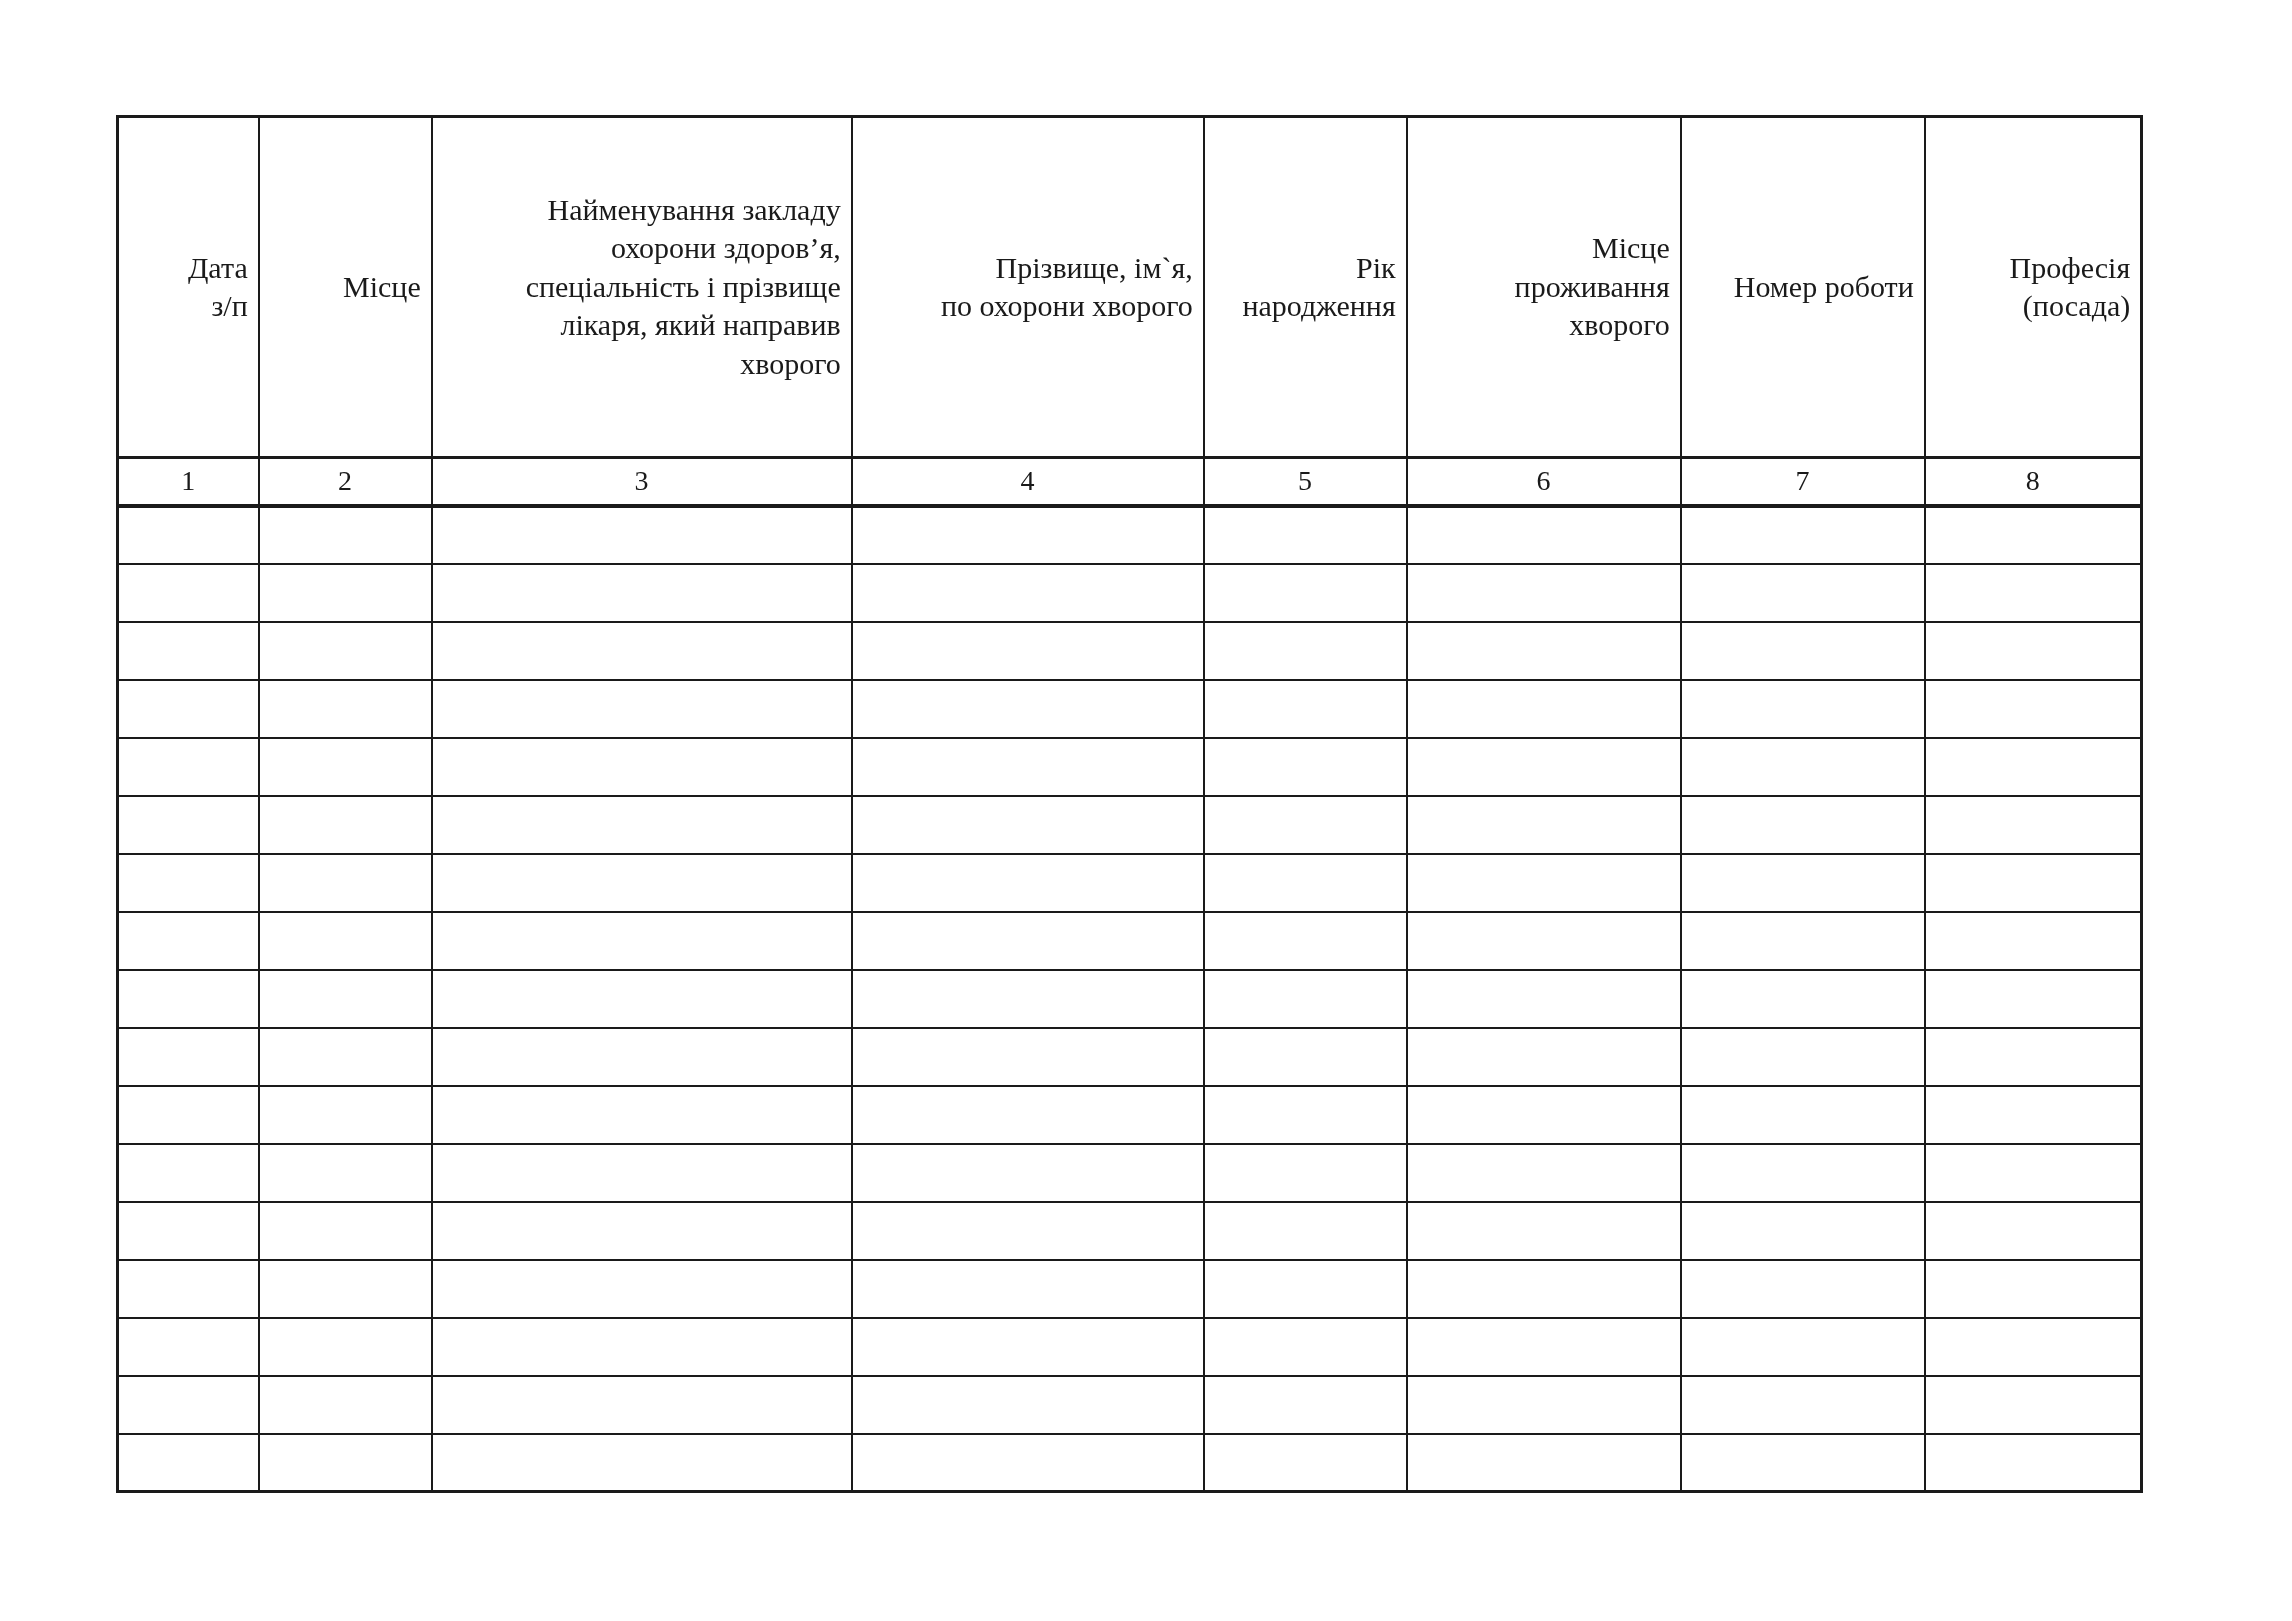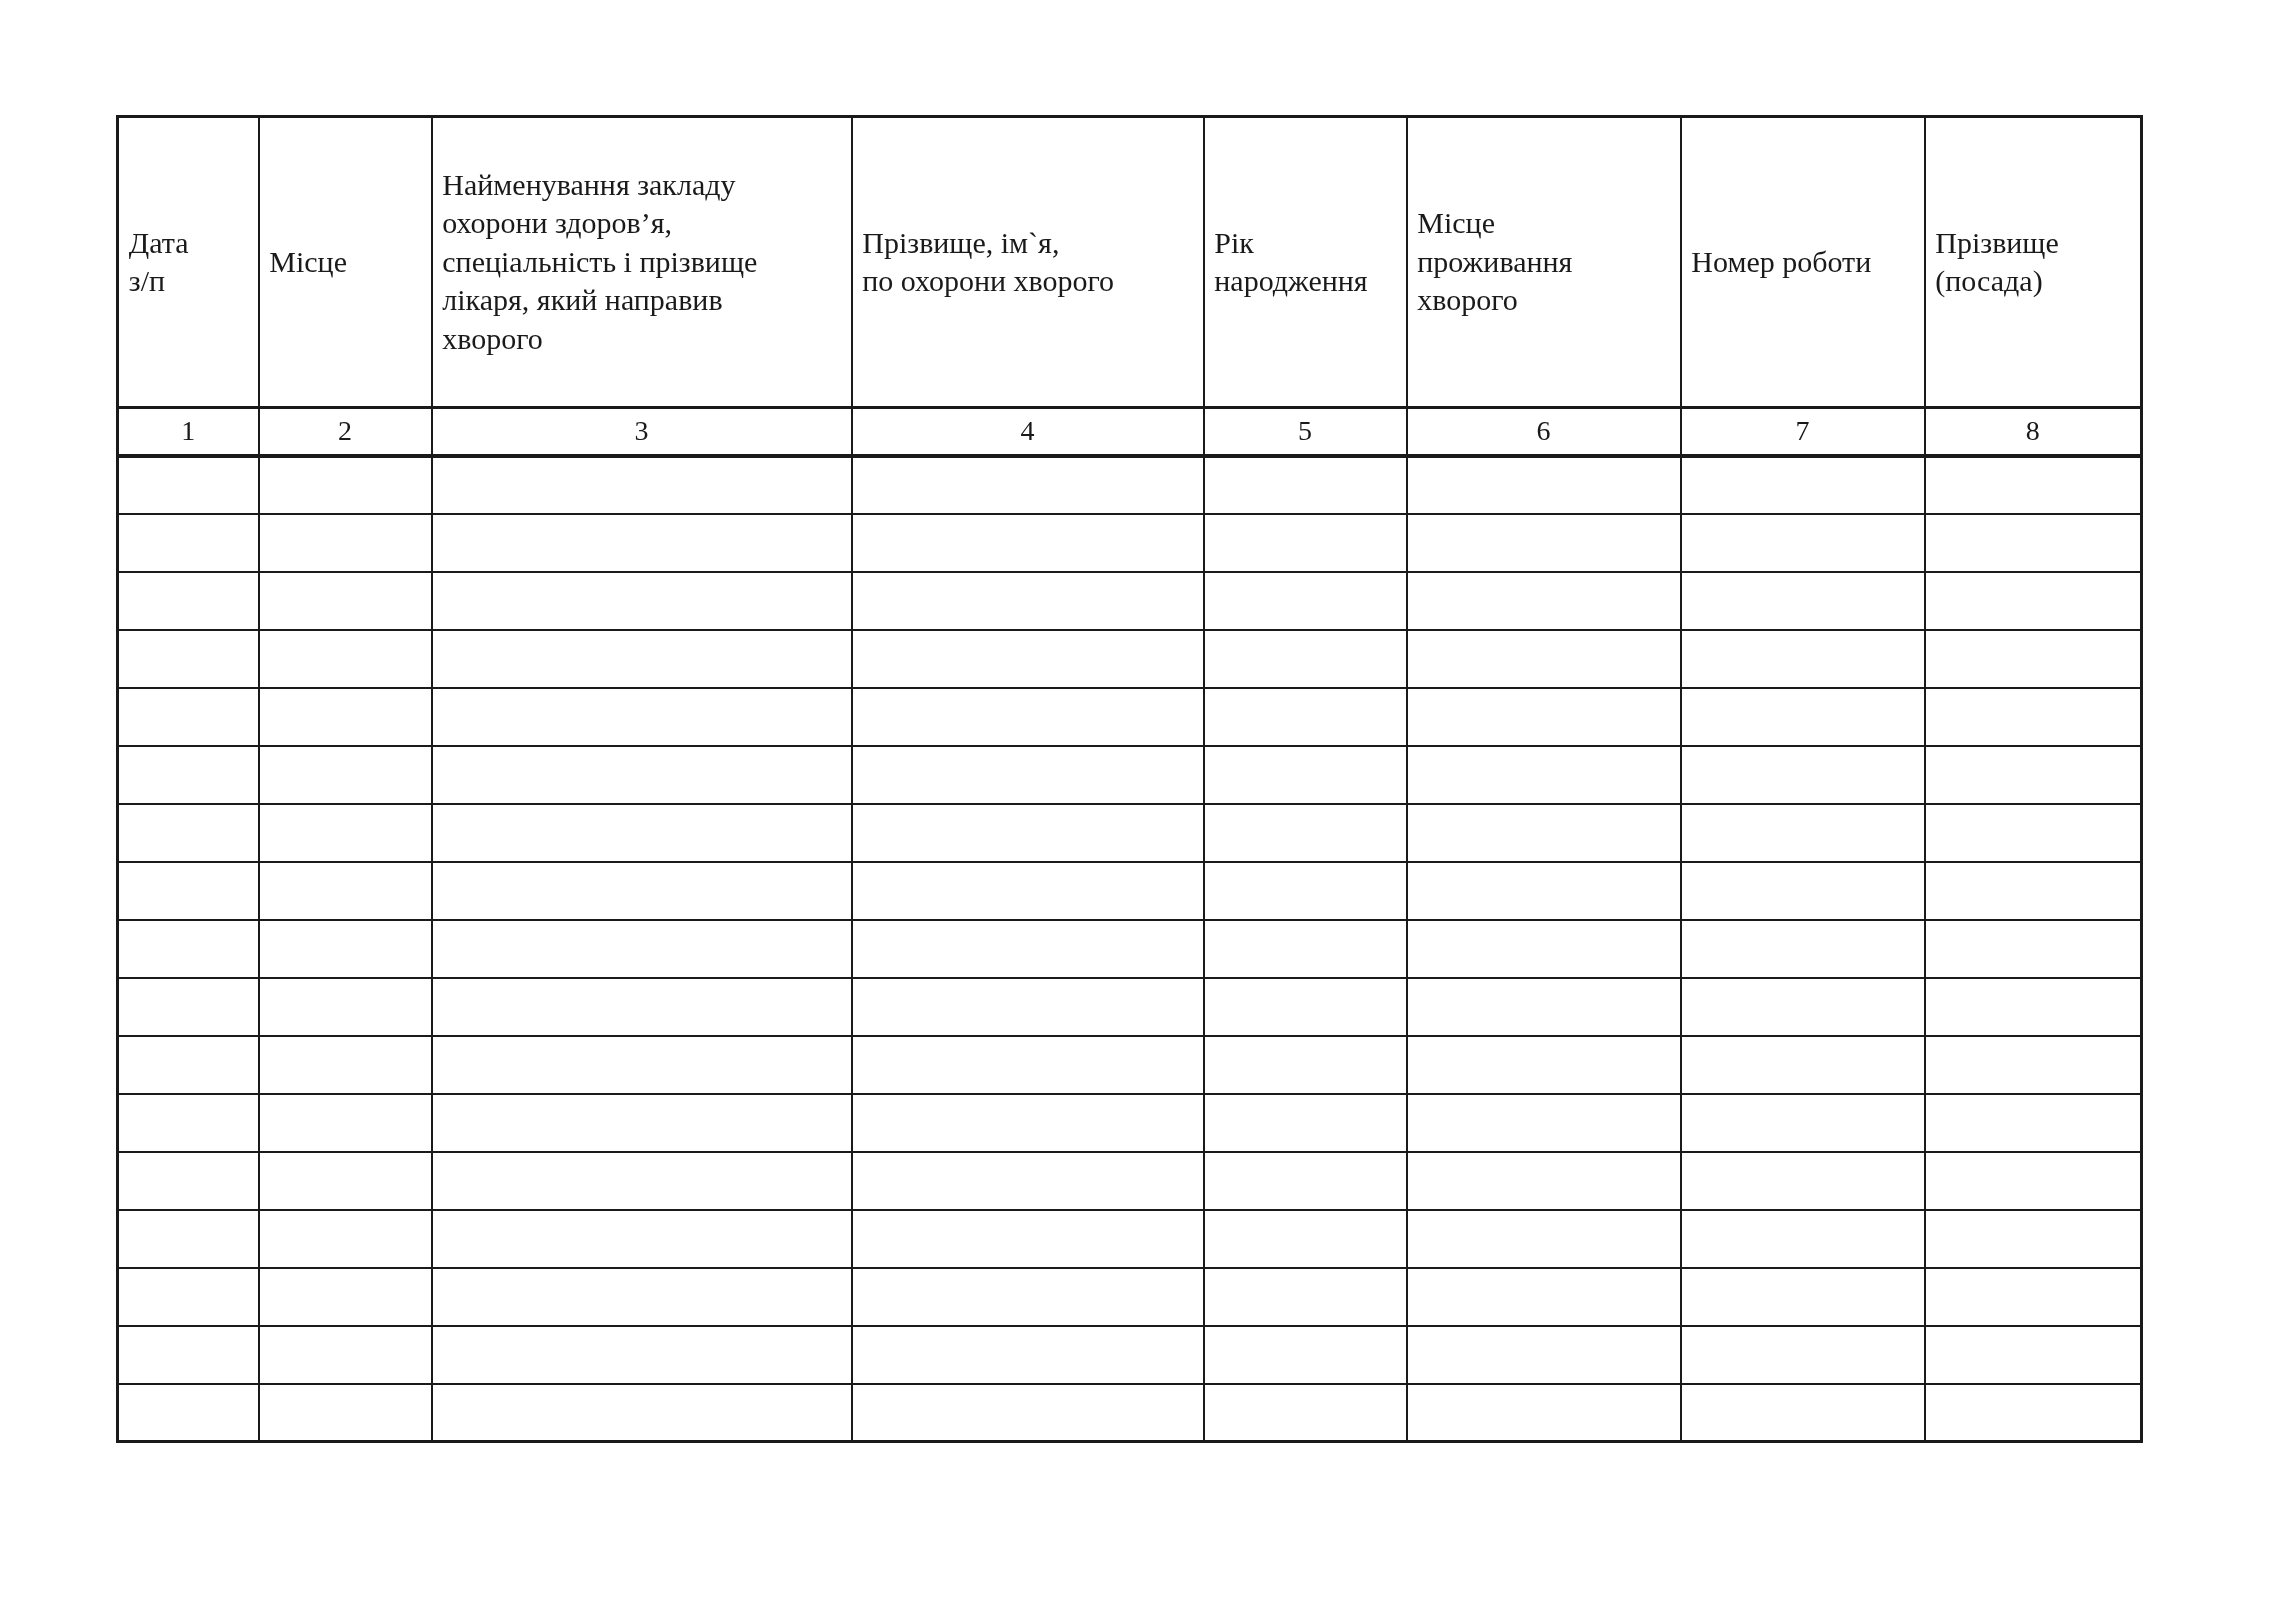--- a/index.html
+++ b/index.html
@@ -25,25 +25,25 @@
     background: #ffffff;
     border: 3.9px solid #1a1a1a;
   }
   table.register th,
   table.register td {
     border: 2px solid #1a1a1a;
     padding: 3.9px 9.8px;
     box-sizing: border-box;
   }
   tr.header-row th {
-    height: 291px;
+    height: 341px;
     font-weight: normal;
     font-size: 30px;
     line-height: 1.28;
-    text-align: left;
+    text-align: right;
     vertical-align: middle;
     white-space: pre-line;
     border-bottom: 3.9px solid #1a1a1a;
   }
   tr.number-row td {
     height: 48px;
     font-size: 28px;
     text-align: center;
     vertical-align: middle;
     border-bottom: 4.9px solid #1a1a1a;
@@ -78,21 +78,21 @@
 лікаря, який направив
 хворого</th>
         <th>Прізвище, ім`я,
 по охорони хворого</th>
         <th>Рік
 народження</th>
         <th>Місце
 проживання
 хворого</th>
         <th>Номер роботи</th>
-        <th>Прізвище
+        <th>Професія
 (посада)</th>
       </tr>
       <tr class="number-row">
         <td>1</td>
         <td>2</td>
         <td>3</td>
         <td>4</td>
         <td>5</td>
         <td>6</td>
         <td>7</td>

